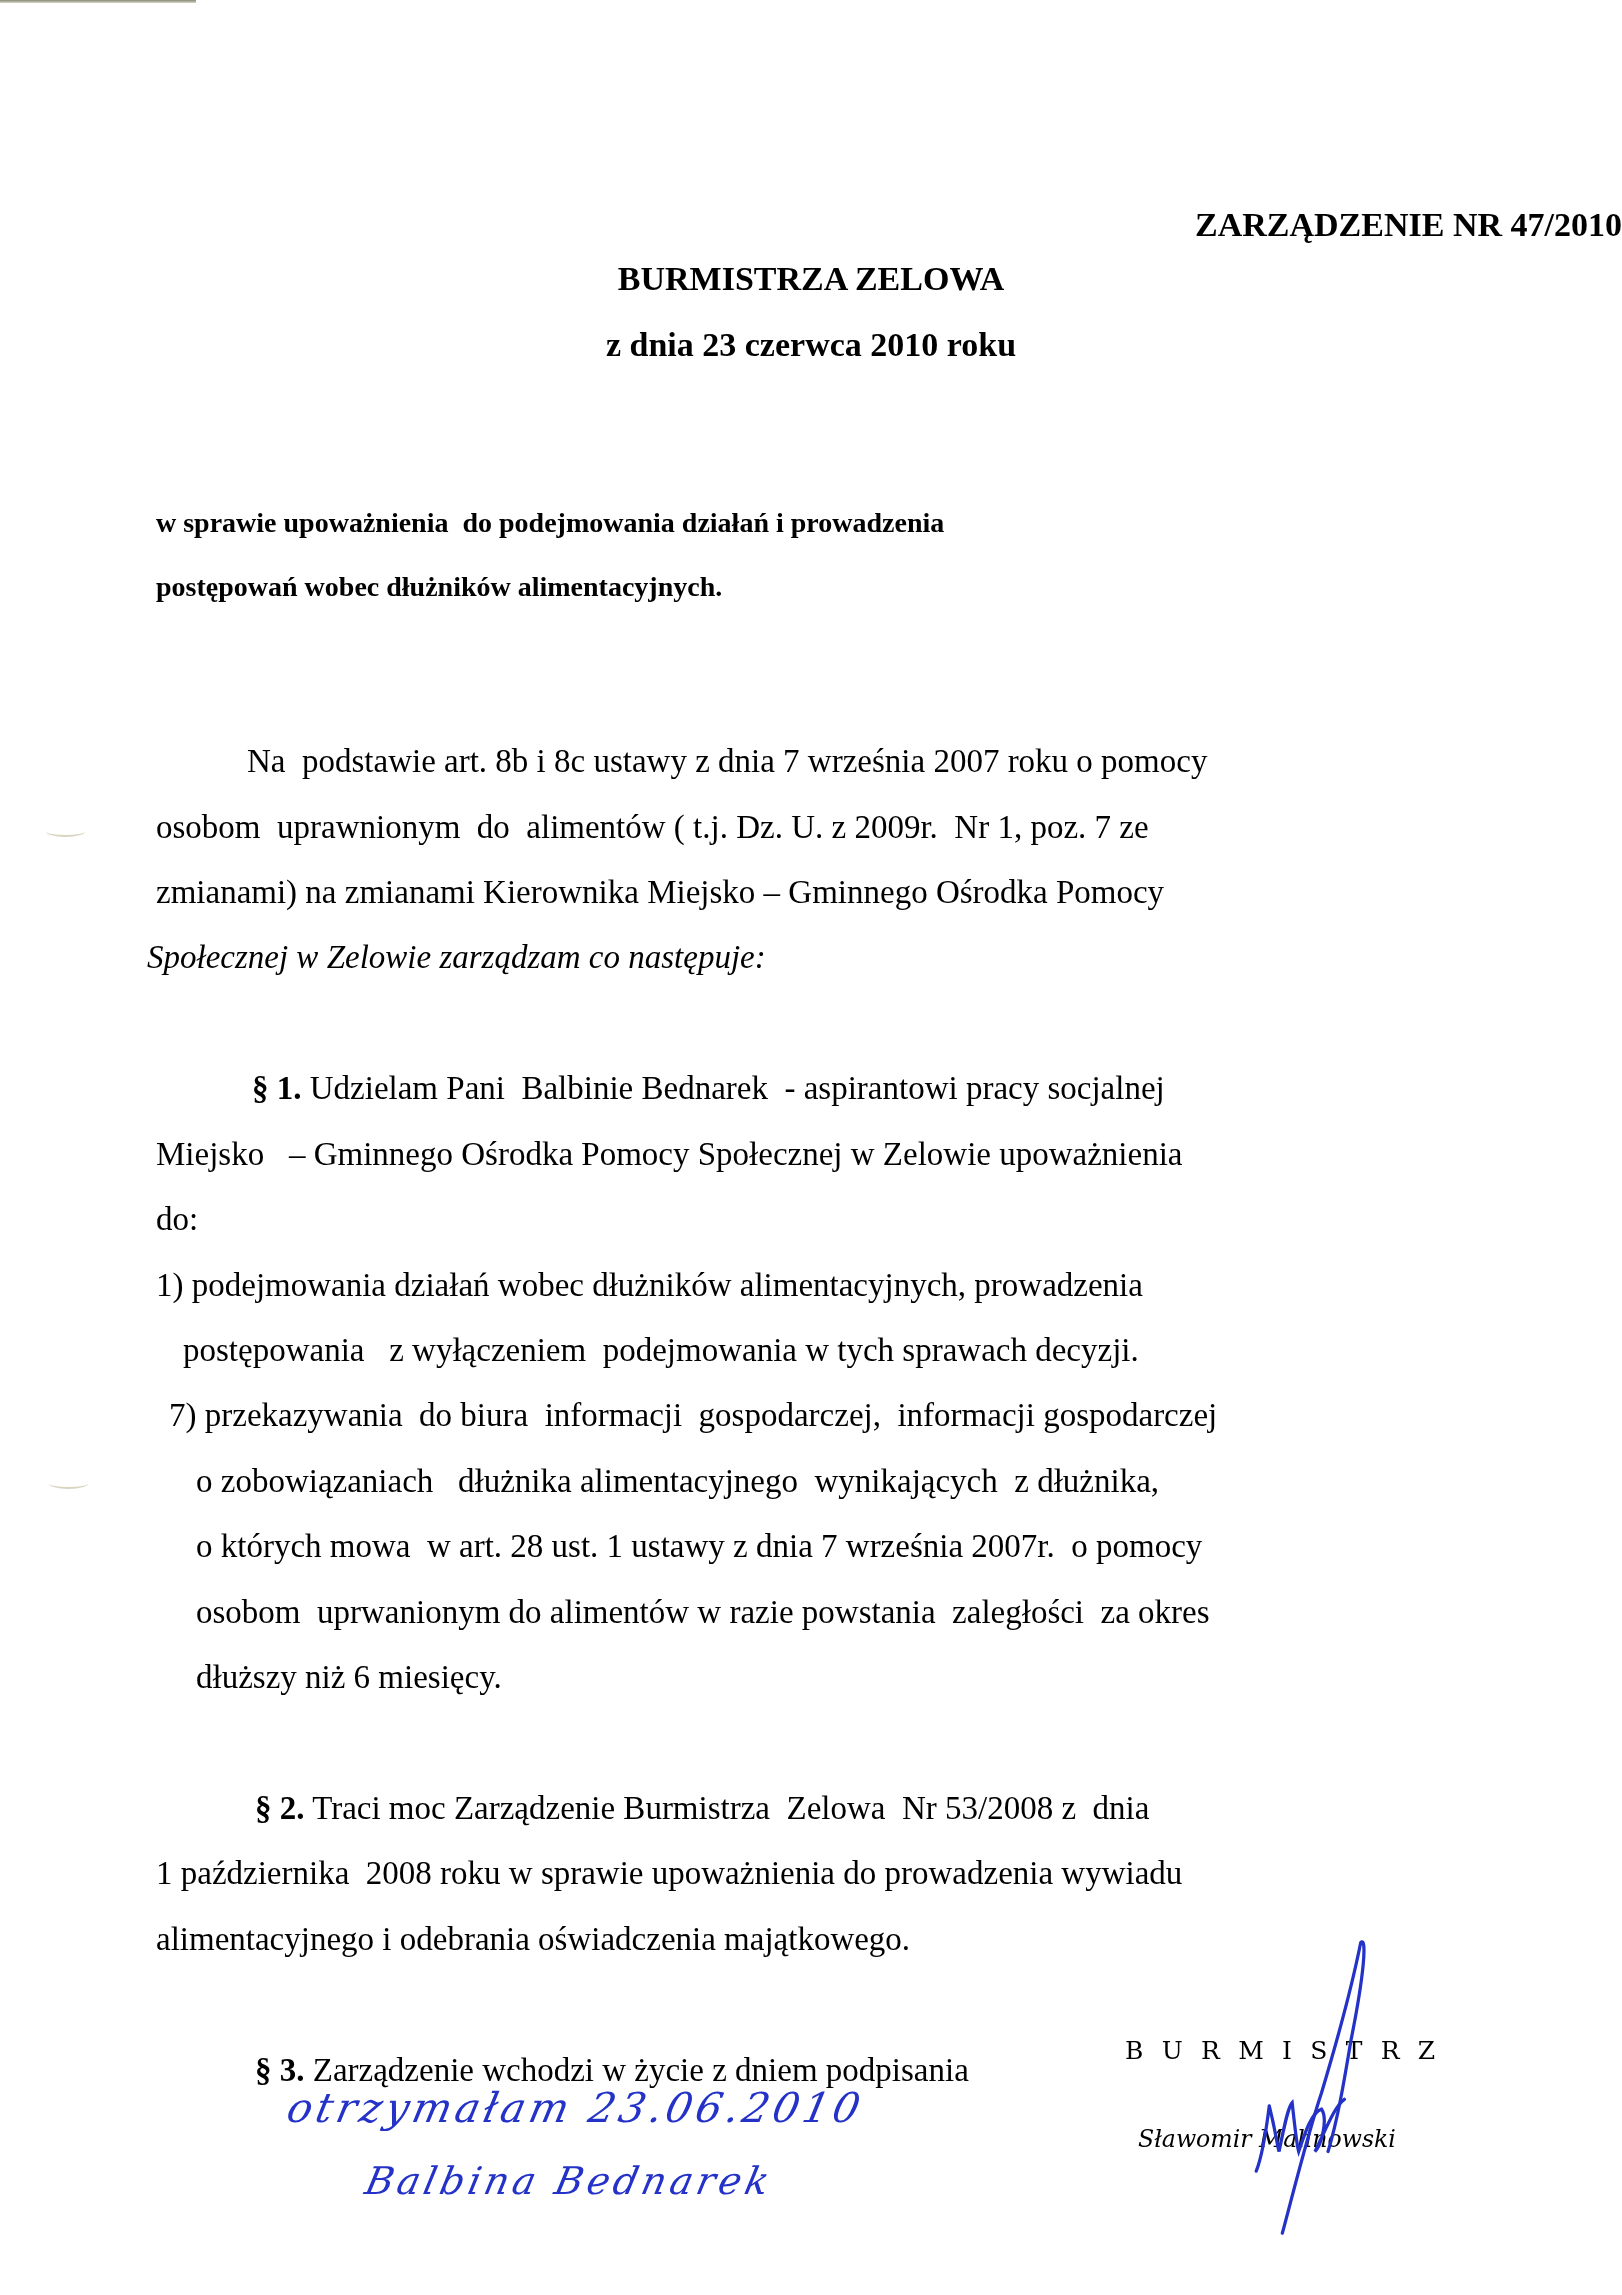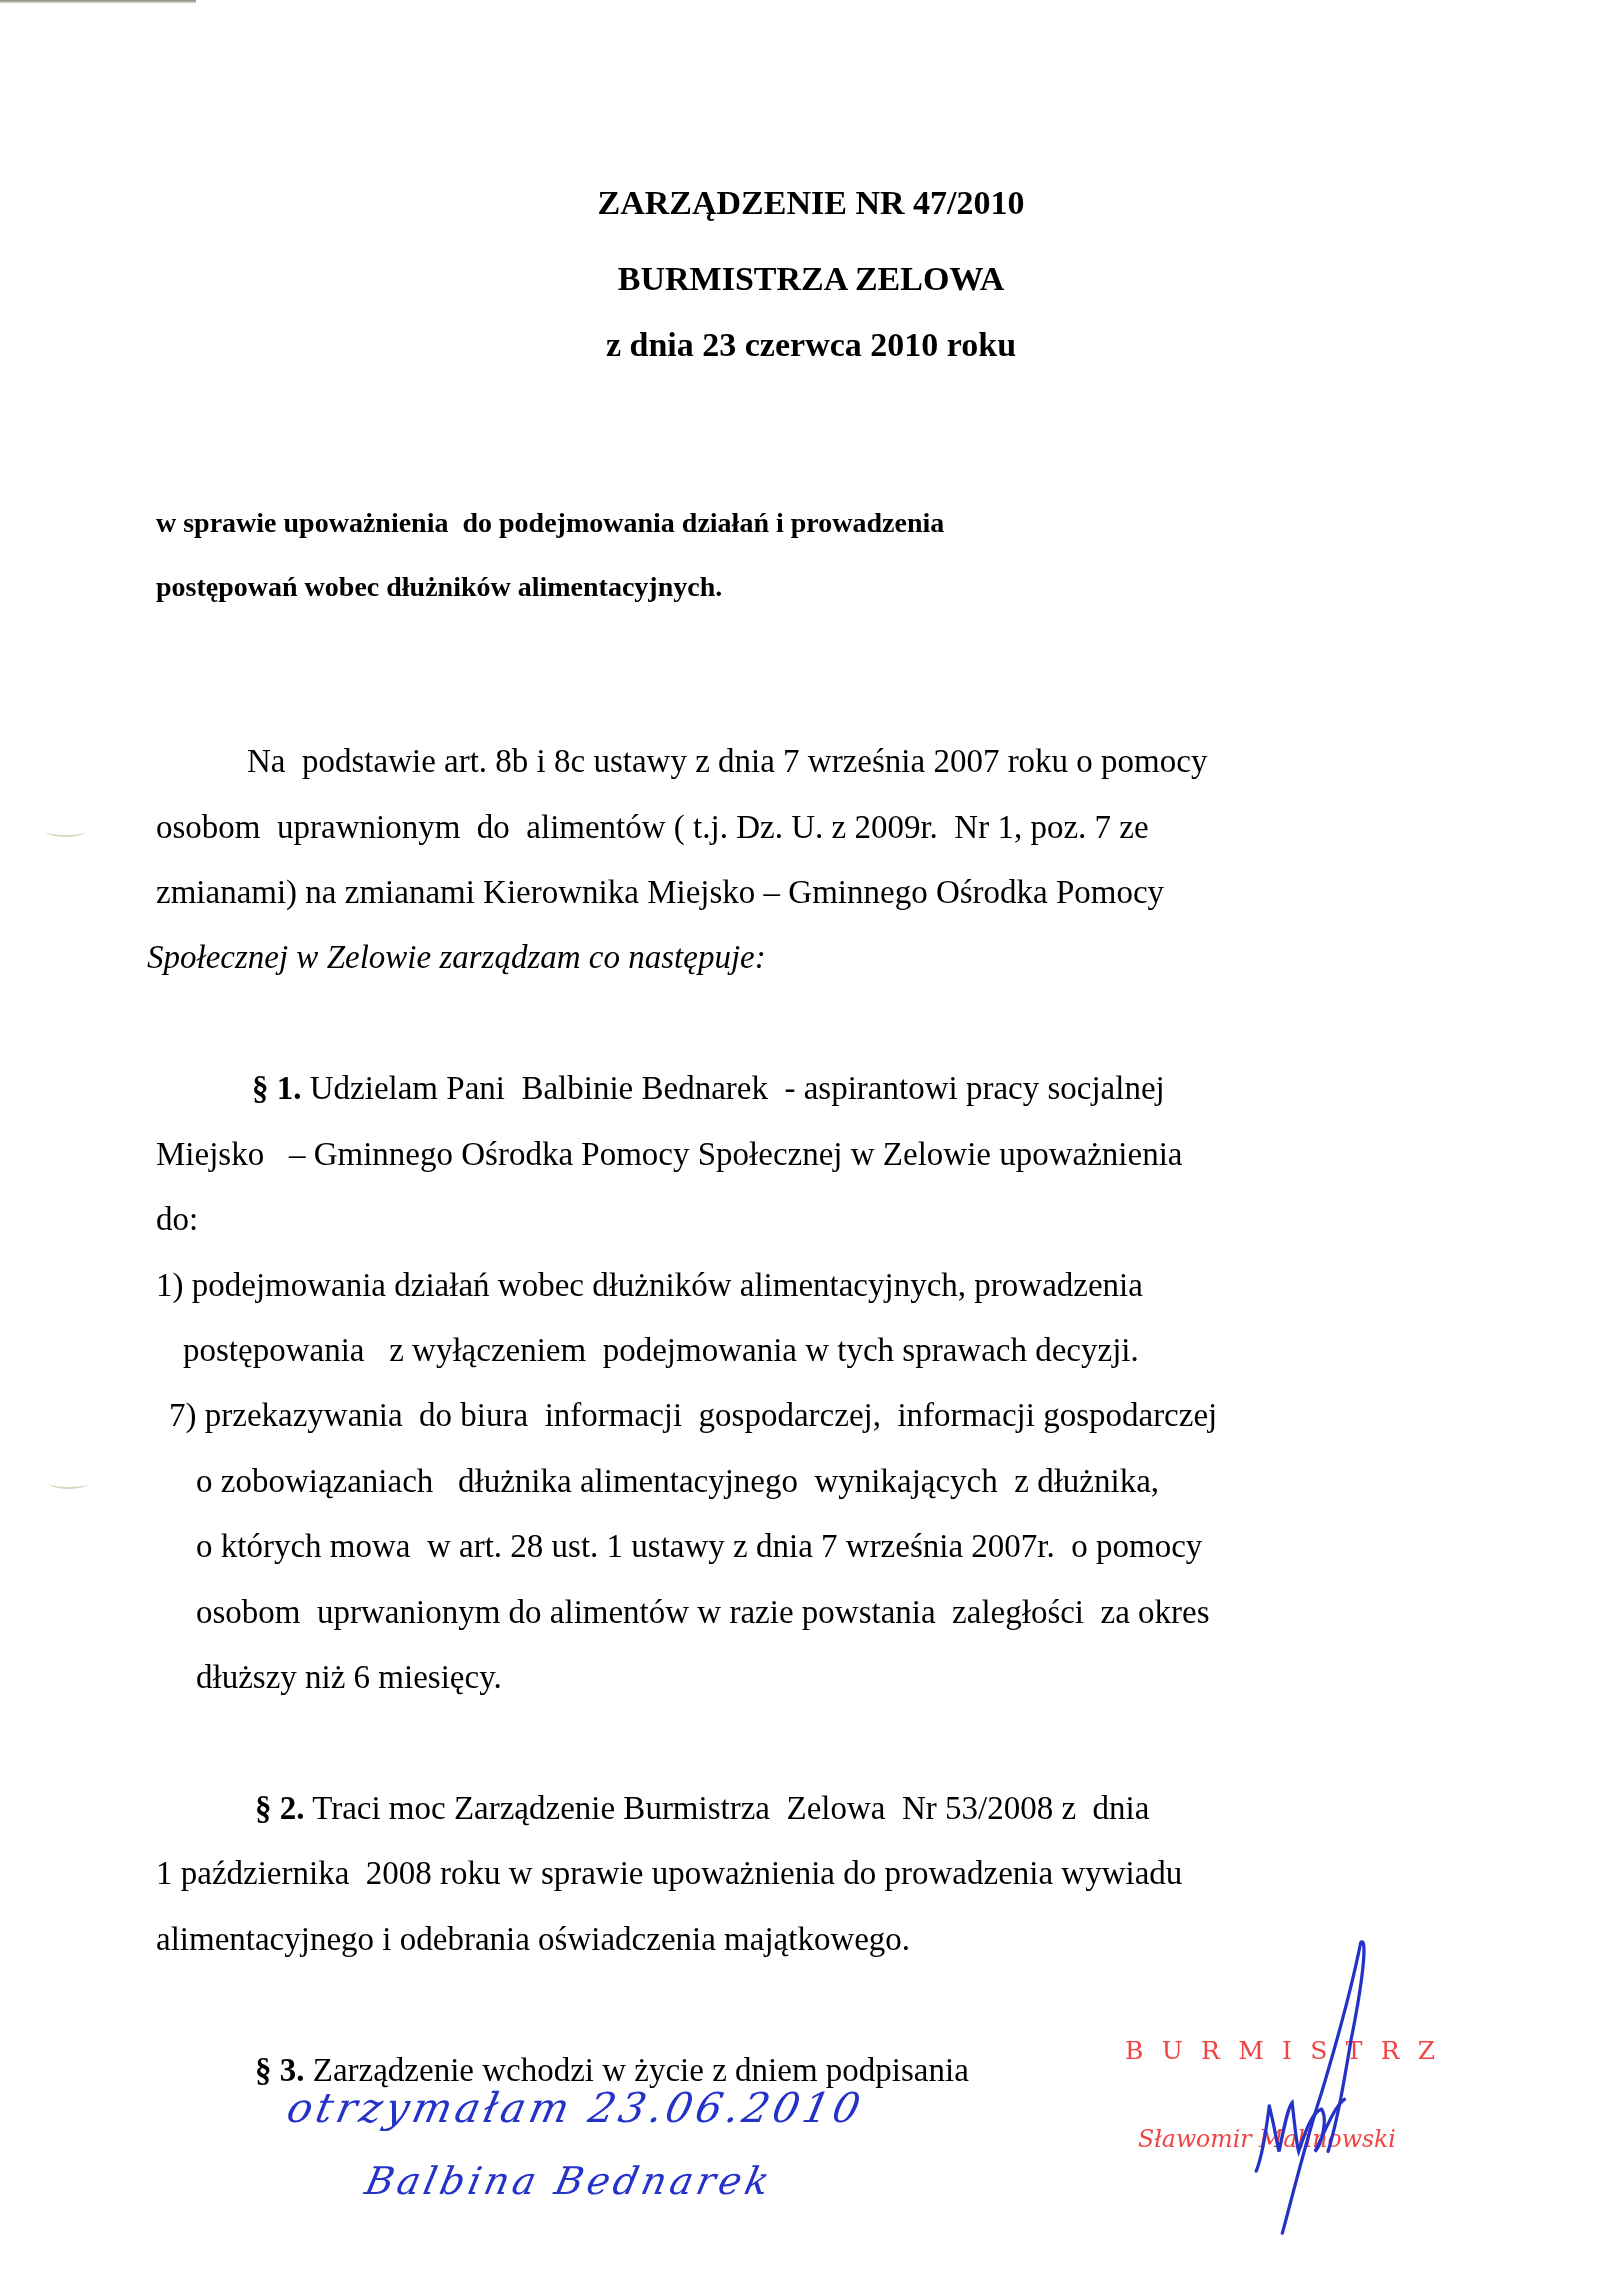--- a/index.html
+++ b/index.html
@@ -9,33 +9,33 @@
                background: linear-gradient(to bottom, #8a8a78, #d8d8c8); }
   .punch { position: absolute; width: 39px; height: 9.2px; border-bottom: 2px solid #d8d4c0;
            border-radius: 0 0 50% 50%; }
   .line { position: absolute; white-space: pre; font-size: 33px; line-height: 1; margin-top: 40px; }
   .title { position: absolute; left: 0; width: 1622px; text-align: center;
            font-weight: bold; font-size: 34px; line-height: 1; }
   .subject { position: absolute; font-weight: bold; font-size: 28px; white-space: pre; }
   .b { font-weight: bold; }
   .handwriting { position: absolute; color: #2432c8; font-family: "DejaVu Serif", serif;
                  font-style: italic; white-space: pre; transform: skewX(-12deg); letter-spacing: 3.9px; }
-  .stamp { position: absolute; color: #ef4444; white-space: pre; font-family: "DejaVu Serif", serif; }
+  .stamp { position: absolute; color: #000000; white-space: pre; font-family: "DejaVu Serif", serif; }
   .stamp-title { font-size: 25px; letter-spacing: 18.3px; }
   .stamp-name { font-size: 23.6px; font-style: italic; }
   svg.signature { position: absolute; left: 1230px; top: 1936px; }
 </style>
 </head>
 <body>
 
 <div class="scan-edge"></div>
 <div class="punch" style="left:46px; top:826px;"></div>
 <div class="punch" style="left:49px; top:1478px;"></div>
 
-<div class="title" style="top:186px;">ZARZĄDZENIE NR 47/2010</div>
+<div class="title" style="top:208px;text-align:right;">ZARZĄDZENIE NR 47/2010</div>
 <div class="title" style="top:262px;">BURMISTRZA  ZELOWA</div>
 <div class="title" style="top:328px;">z dnia 23 czerwca 2010 roku</div>
 
 <div class="subject" style="left:156px; top:507px;">w sprawie upoważnienia  do podejmowania działań i prowadzenia</div>
 <div class="subject" style="left:156px; top:571px;">postępowań wobec dłużników alimentacyjnych.</div>
 
 <div class="line" style="left:247px; top:705px;">Na  podstawie art. 8b i 8c ustawy z dnia 7 września 2007 roku o pomocy</div>
 <div class="line" style="left:156px; top:771px;">osobom  uprawnionym  do  alimentów ( t.j. Dz. U. z 2009r.  Nr 1, poz. 7 ze</div>
 <div class="line" style="left:156px; top:836px;">zmianami) na zmianami Kierownika Miejsko – Gminnego Ośrodka Pomocy</div>
 <div class="line" style="left:147px; top:901px;font-style:italic;">Społecznej w Zelowie zarządzam co następuje:</div>

